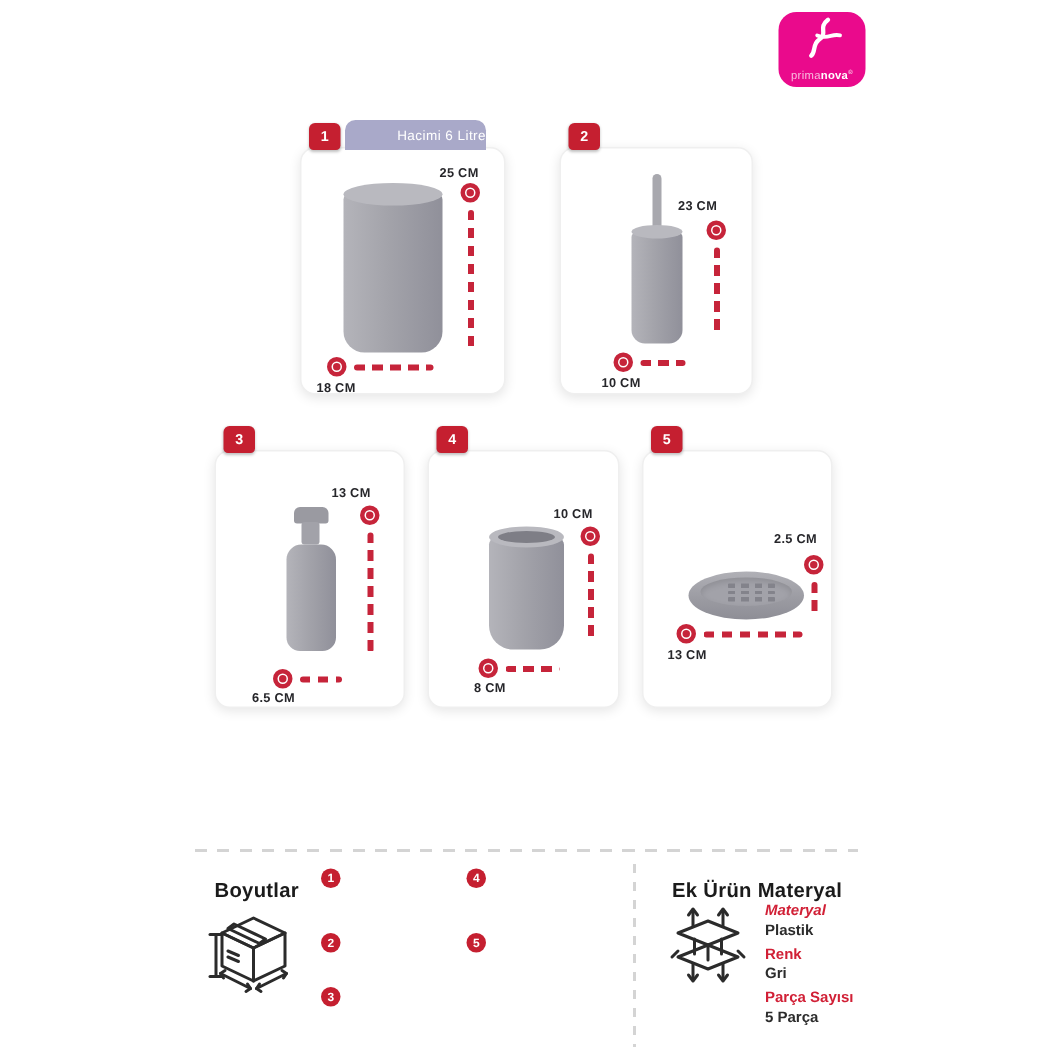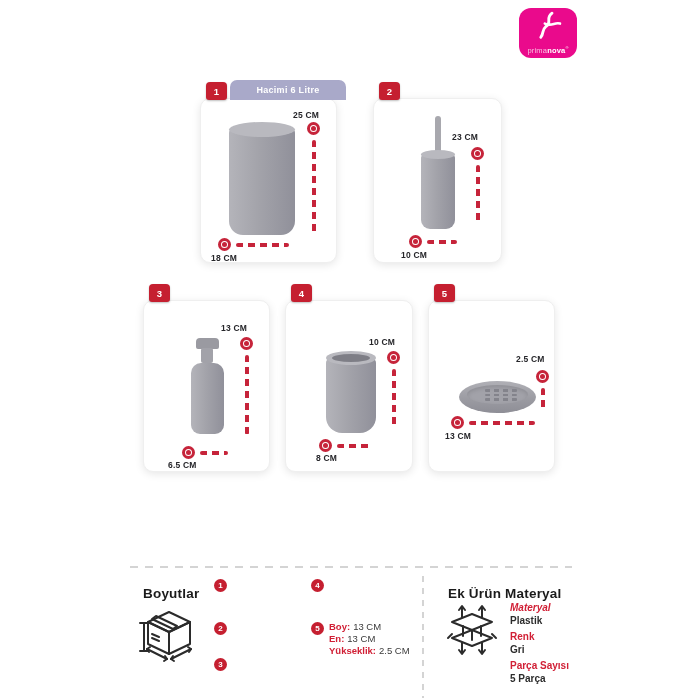--- a/index.html
+++ b/index.html
@@ -29,23 +29,23 @@
         box-shadow:0 2px 8px rgba(0,0,0,.10);}
   .card1{left:200px;top:98px;width:137px;height:165px;}
   .card2{left:373px;top:98px;width:129px;height:165px;}
   .card3{left:143px;top:300px;width:127px;height:172px;}
   .card4{left:285px;top:300px;width:128px;height:172px;}
   .card5{left:428px;top:300px;width:127px;height:172px;}
 
   .badge{position:absolute;left:5px;top:-17px;width:21px;height:18px;background:#c51f30;
          border-radius:4px 4px 3px 3px;display:flex;align-items:center;justify-content:center;
          color:#fff;font-size:9.5px;font-weight:700;box-shadow:0 1px 2px rgba(0,0,0,.25);}
-  .tab{position:absolute;left:29px;top:-19px;width:116px;height:20px;background:var(--lav);
-       border-radius:7px 7px 0 0;display:flex;align-items:center;justify-content:center;
-       color:#fff;font-size:9px;font-weight:700;letter-spacing:.3px;}
+  .tab{position:absolute;left:29px;top:-19px;width:94px;height:20px;background:var(--lav);
+       border-radius:7px 7px 0 0;display:flex;align-items:center;justify-content:flex-end;
+       color:#fff;font-size:9px;font-weight:400;letter-spacing:.3px;}
 
   
   .mlabel{position:absolute;font-size:8.5px;font-weight:700;color:var(--ink);white-space:nowrap;letter-spacing:.2px;}
   .marker{position:absolute;width:13px;height:13px;border:3px solid var(--red2);border-radius:50%;
           background:#fff;display:flex;align-items:center;justify-content:center;}
   .marker .mdot{width:5px;height:5px;background:var(--red2);border-radius:50%;}
   .vdash{position:absolute;width:4px;background:repeating-linear-gradient(180deg,var(--red2) 0 7px,transparent 7px 12px);border-radius:2px;}
   .hdash{position:absolute;height:4px;background:repeating-linear-gradient(90deg,var(--red2) 0 7px,transparent 7px 12px);border-radius:2px;}
 
   
@@ -245,25 +245,20 @@
   <div class="fitem" style="left:311px;top:578px;">
     <span class="fnum">
         <span>4</span>
       </span>
   </div>
 
   <div class="fitem" style="left:311px;top:621px;">
     <span class="fnum">
         <span>5</span>
       </span>
-    <div>
-      <div class="frow"><span class="flab">Boy:</span><span class="fval">13 CM</span></div>
-      <div class="frow"><span class="flab">En:</span><span class="fval">13 CM</span></div>
-      <div class="frow"><span class="flab">Yükseklik:</span><span class="fval">2.5 CM</span></div>
-    </div>
   </div>
 
   <div class="f-heading" style="left:448px;top:586px;">Ek Ürün Materyal</div>
 
   <div class="icon-wrap" style="left:446px;top:604px;">
     <svg width="52" height="52" viewBox="0 0 52 52" fill="none" stroke="#2b2b2b" stroke-width="2" stroke-linejoin="round" stroke-linecap="round">
       <path d="M26 10 L46 18 L26 26 L6 18 Z"></path>
       <path d="M26 26 L46 34 L26 42 L6 34 Z"></path>
       <path d="M17 22 L17 32"></path>
         <path d="M26 26 L26 36"></path>

